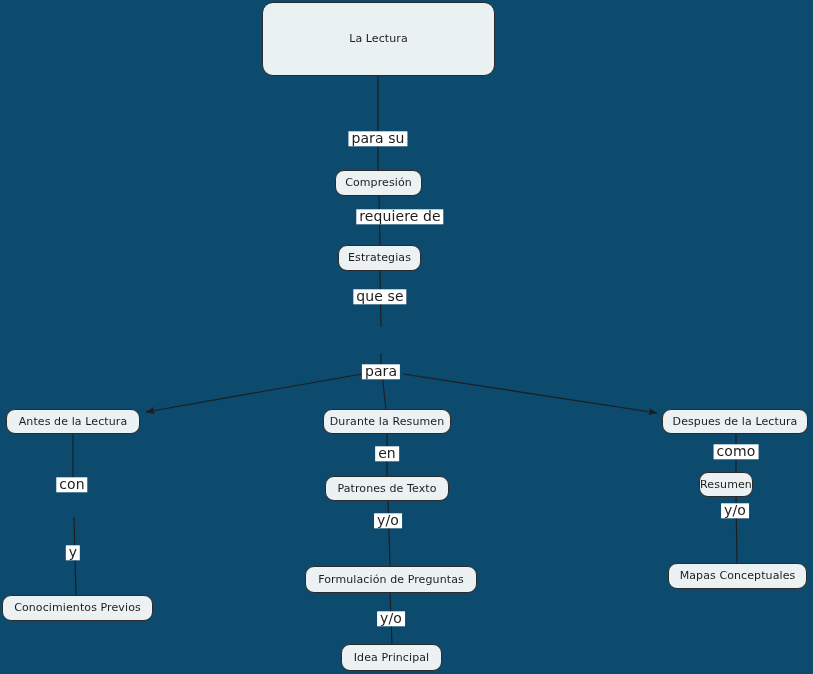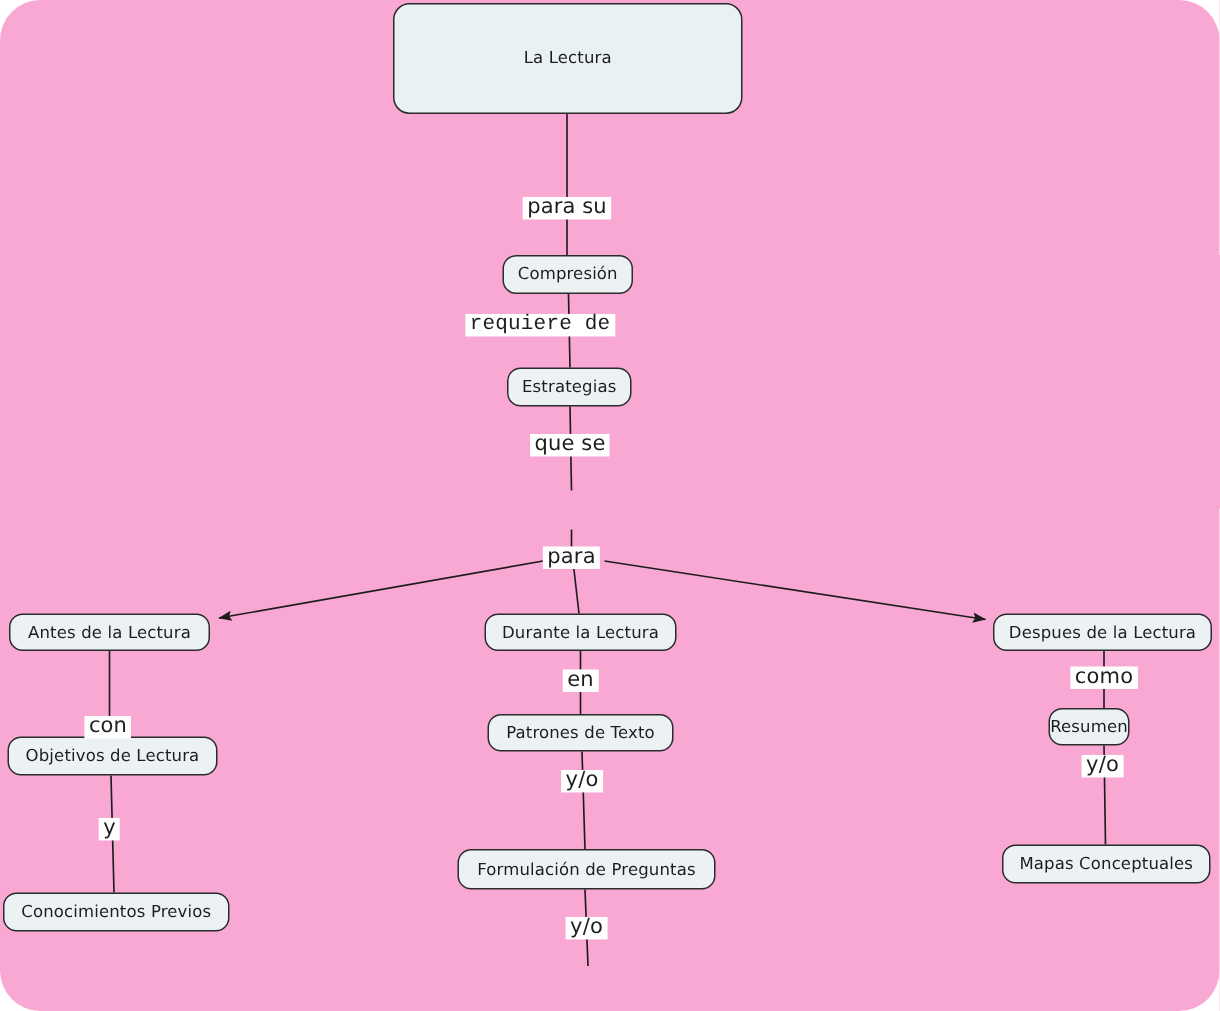--- a/index.html
+++ b/index.html
@@ -9,23 +9,22 @@
     background: #ffffff;
   }
   body {
     font-family: "DejaVu Sans", "Liberation Sans", sans-serif;
     -webkit-font-smoothing: antialiased;
   }
   #canvas {
     position: relative;
     width: 813px;
     height: 674px;
-    background: #f9a8d4;
+    background: #0c4a6e;
     overflow: hidden;
-    border-radius: 27px;
   }
   #edges {
     position: absolute;
     left: 0;
     top: 0;
     width: 813px;
     height: 674px;
     pointer-events: none;
   }
   .node {
@@ -104,30 +103,27 @@
   <div class="node" style="left:338px; top:245px; width:83px; height:26px;">
     <span>Estrategias</span>
   </div>
 
 
   <div class="node" style="left:6px; top:409px; width:134px; height:25px;">
     <span>Antes de la Lectura</span>
   </div>
 
   <div class="node" style="left:323px; top:409px; width:128px; height:25px;">
-    <span>Durante la Lectura</span>
+    <span>Durante la Resumen</span>
   </div>
 
   <div class="node" style="left:662px; top:409px; width:146px; height:25px;">
     <span>Despues de la Lectura</span>
   </div>
 
-  <div class="node" style="left:5px; top:491px; width:140px; height:26px;">
-    <span>Objetivos de Lectura</span>
-  </div>
 
   <div class="node" style="left:325px; top:476px; width:124px; height:25px;">
     <span>Patrones de Texto</span>
   </div>
 
   <div class="node" style="left:699px; top:472px; width:54px; height:25px;">
     <span>Resumen</span>
   </div>
 
   <div class="node" style="left:2px; top:595px; width:151px; height:26px;">
@@ -135,23 +131,26 @@
   </div>
 
   <div class="node" style="left:305px; top:566px; width:172px; height:27px;">
     <span>Formulación de Preguntas</span>
   </div>
 
   <div class="node" style="left:668px; top:563px; width:139px; height:26px;">
     <span>Mapas Conceptuales</span>
   </div>
 
+  <div class="node" style="left:341px; top:644px; width:101px; height:27px;">
+    <span>Idea Principal</span>
+  </div>
 
   <div class="link-label" style="left:378px; top:139px;">para su</div>
-  <div class="link-label" style="left:360px; top:217px;font-family:Liberation Mono, monospace;">requiere de</div>
+  <div class="link-label" style="left:400px; top:217px;">requiere de</div>
   <div class="link-label" style="left:380px; top:297px;">que se</div>
   <div class="link-label" style="left:381px; top:372px;">para</div>
   <div class="link-label" style="left:72px; top:459px;margin-top:26px;">con</div>
   <div class="link-label" style="left:387px; top:454px;">en</div>
   <div class="link-label" style="left:736px; top:452px;">como</div>
   <div class="link-label" style="left:73px; top:553px;">y</div>
   <div class="link-label" style="left:388px; top:521px;">y/o</div>
   <div class="link-label" style="left:735px; top:511px;">y/o</div>
   <div class="link-label" style="left:391px; top:619px;">y/o</div>
 

